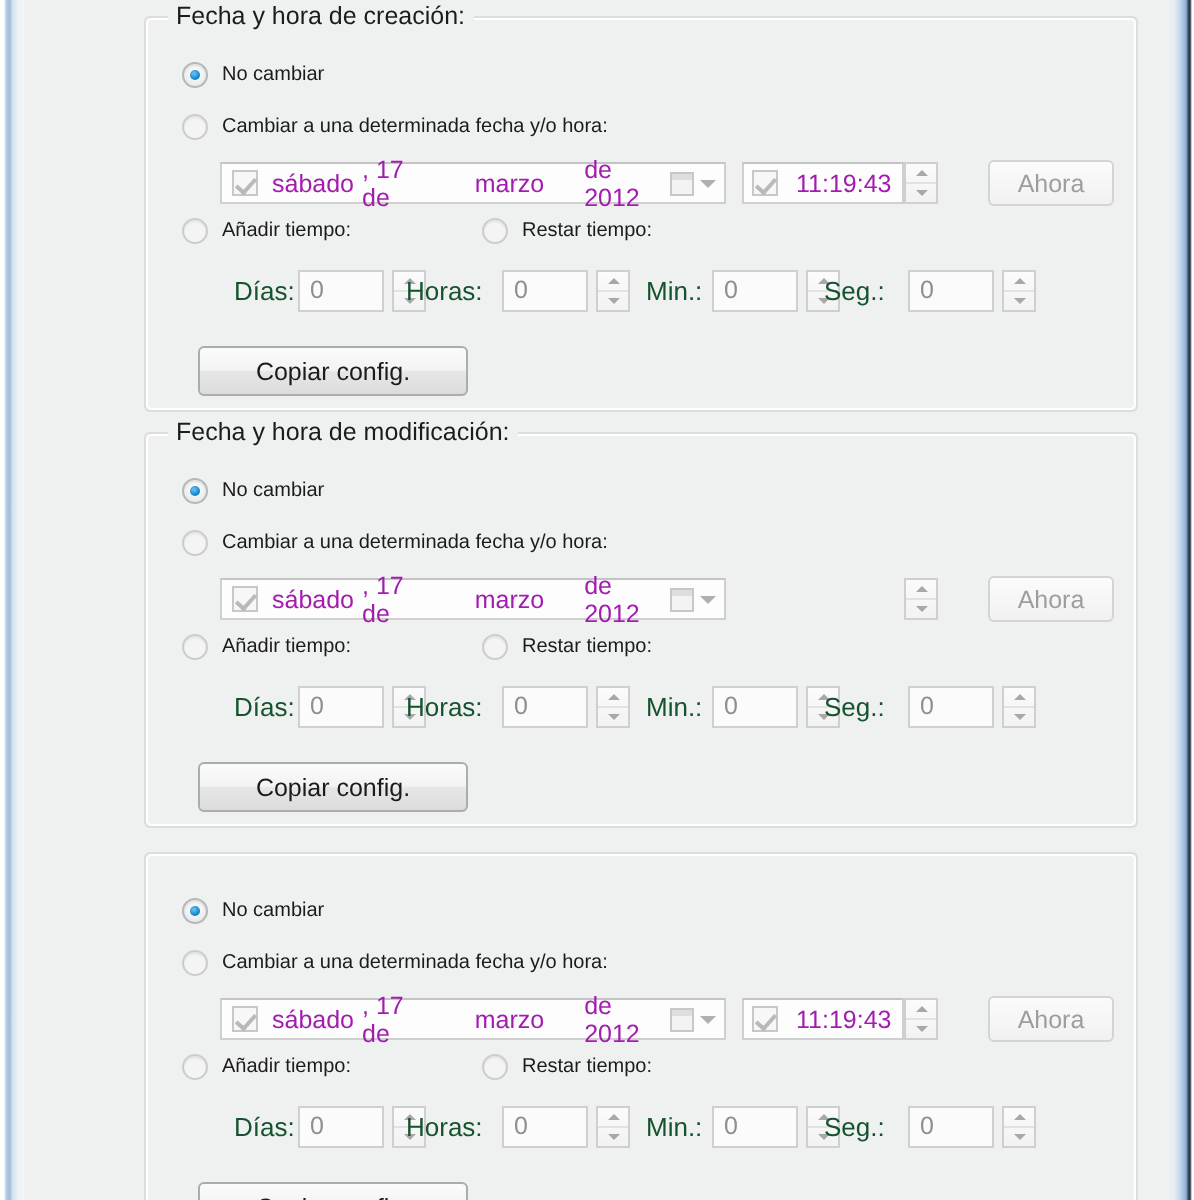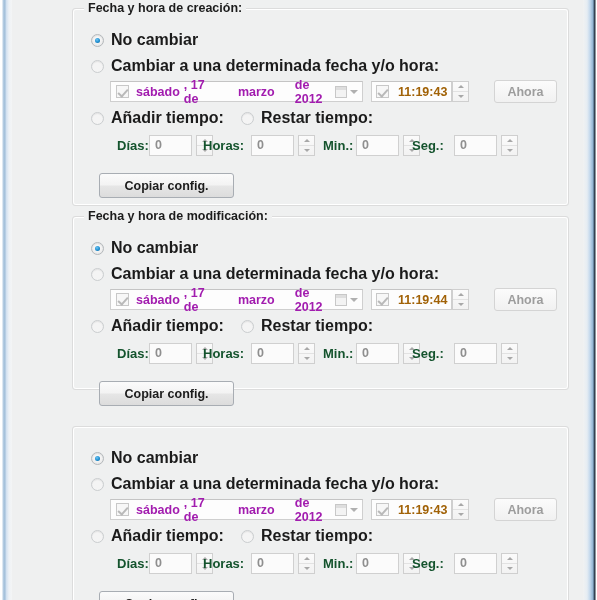--- a/index.html
+++ b/index.html
@@ -27,21 +27,20 @@
     background: linear-gradient(to left,
         #ffffff 0px, #ffffff 1px,
         #1d2a38 2px, #455a6e 3px,
         #8fb3d2 4px, #c3d8ec 7px,
         #e6edf3 10px, #f1f2f2 14px);
   }
   .client-area {
     position: absolute;
     left: 12px; top: 0; right: 14px; bottom: 0;
     background: #eff0f0;
-    font-weight: bold;
   }
 
   
   .groupbox {
     position: absolute;
     left: 60px;
     width: 497px;
     border: 1px solid #dcdcdc;
     border-radius: 3px;
     background: transparent;
@@ -64,21 +63,21 @@
     white-space: nowrap;
     line-height: 16px;
   }
 
   
   .radio-row {
     position: absolute;
     display: flex;
     align-items: center;
     gap: 7px;
-    font-size: 16px;
+    font-size: 10px;
     color: #1b1b1b;
     white-space: nowrap;
   }
   .radio {
     width: 13px; height: 13px;
     border-radius: 50%;
     flex: 0 0 13px;
     background: radial-gradient(circle at 50% 40%, #fdfdfd 0%, #f0f0f0 55%, #dedede 100%);
     border: 1px solid #b4b8bb;
     box-shadow: inset 0 1px 1px rgba(0,0,0,.07);
@@ -158,21 +157,21 @@
     border-right: 4px solid transparent;
     border-top: 4px solid #b0b0b0;
   }
 
   .timepicker {
     height: 21px;
     padding-left: 4px;
     display: flex;
     align-items: center;
   }
-  .time-text { color: #a16207; margin-left: 2px; }
+  .time-text { color: #a21caf; margin-left: 2px; }
 
   
   .spin {
     position: absolute;
     width: 17px; height: 21px;
     border: 1px solid #cfcfcf;
     background: linear-gradient(to bottom, #fbfbfb, #f2f2f2);
     display: flex;
     flex-direction: column;
   }
@@ -307,45 +306,41 @@
         <div class="dn"></div>
       </div>
       <div class="numlabel" style="left: 339px; top: 126px;">Seg.:</div>
       <div class="numbox" style="left: 381px; top: 126px; width: 43px;">0</div>
       <div class="spin" style="left: 428px; top: 126px;">
         <div class="up"></div>
         <div class="dn"></div>
       </div>
       <div class="btn" style="left: 26px; top: 164px; width: 135px; height: 25px;">Copiar config.</div>
     </div>
-    <div class="groupbox" style="top: 216px; height: 174px;">
+    <div class="groupbox" style="top: 216px; height: 198px;">
       <div class="group-legend">Fecha y hora de modificación:</div>
       <div class="radio-row" style="left: 18px; top: 22px;">
         <span class="radio checked"></span>
         <span>No cambiar</span>
       </div>
       <div class="radio-row" style="left: 18px; top: 48px;">
         <span class="radio disabled"></span>
         <span>Cambiar a una determinada fecha y/o hora:</span>
       </div>
       <div class="field datepicker" style="left: 37px; top: 72px; width: 253px;">
         <span class="dp-check"></span>
         <span class="dp-seg" style="margin-left: 0px;">sábado</span>
         <span class="dp-seg" style="margin-left: 4px;">, 17 de</span>
         <span class="dp-seg" style="margin-left: 20px;">marzo</span>
         <span class="dp-seg" style="margin-left: 20px;">de 2012</span>
         <span class="dp-cal">
           <span class="cal-icon"></span>
           <span class="caret-down"></span>
         </span>
       </div>
-      <div class="field timepicker" style="left: 298px; top: 72px; width: 81px;">
-        <span class="tp-check"></span>
-        <span class="time-text">11:19:44</span>
-      </div>
       <div class="spin" style="left: 379px; top: 72px;">
         <div class="up"></div>
         <div class="dn"></div>
       </div>
       <div class="btn-flat" style="left: 421px; top: 71px; width: 63px; height: 23px;">Ahora</div>
       <div class="radio-row" style="left: 18px; top: 100px;">
         <span class="radio disabled"></span>
         <span>Añadir tiempo:</span>
       </div>
       <div class="radio-row" style="left: 168px; top: 100px;">

